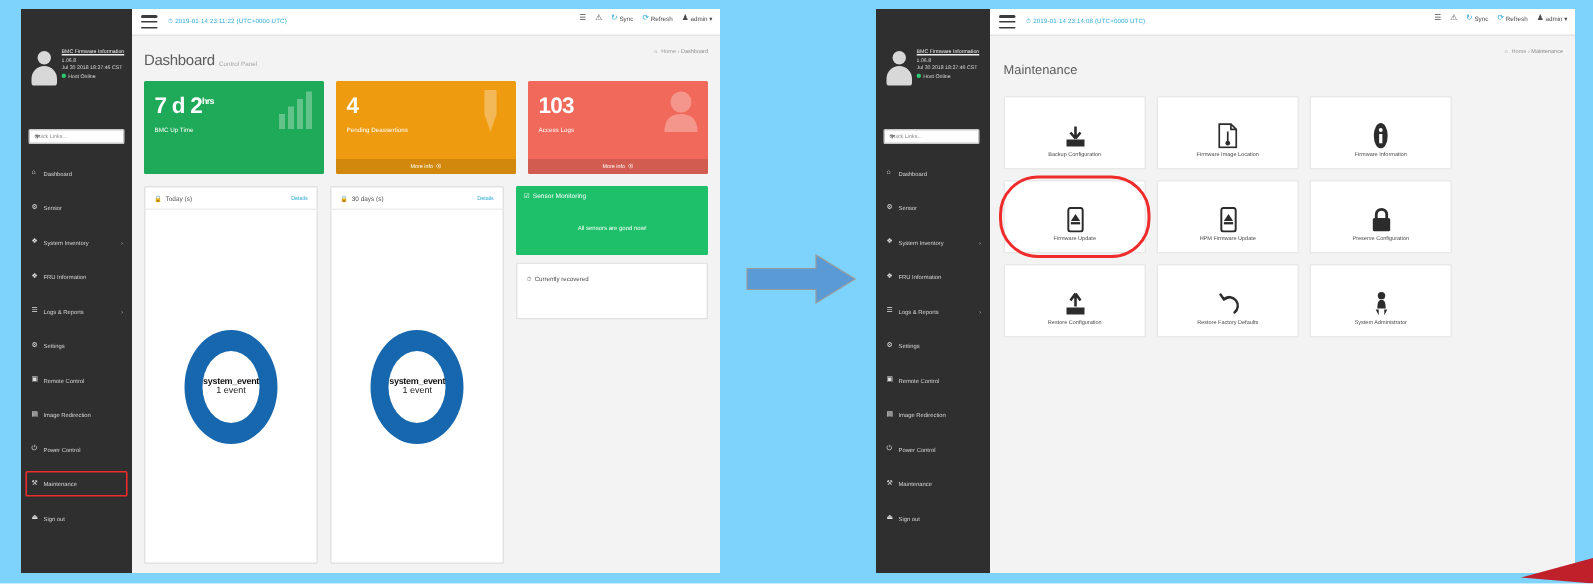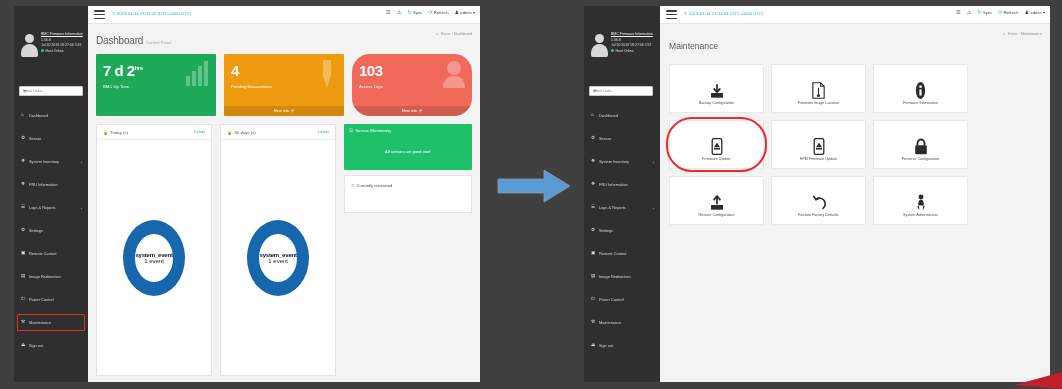--- a/index.html
+++ b/index.html
@@ -1,18 +1,18 @@
 <!DOCTYPE html>
 <html><head>
 <meta charset="utf-8">
 <style>
   * { box-sizing: border-box; margin:0; padding:0; }
   html,body { width:1062px; height:389px; background:#ffffff;
     font-family:"Liberation Sans", sans-serif; overflow:hidden; }
-  .stage { position:relative; width:1062px; height:389px; background:#404040; }
+  .stage { position:relative; width:1062px; height:389px; background:#7dd3fc; }
 
   
   .win { position:absolute; background:#f2f2f2; overflow:hidden; }
   .win.left  { left:14px;  top:6px;  width:466px; height:376px; }
   .win.right { left:584px; top:6px;  width:466px; height:376px; }
 
   .sidebar { position:absolute; left:0; top:0; width:74px; height:100%;
              background:#2f2f2f; color:#cfcfcf; }
   .win.right .sidebar { width:76px; }
 
@@ -75,21 +75,21 @@
             font-weight:400; letter-spacing:-.2px; }
   .psub { position:absolute; left:58px; top:16px; font-size:4.2px; color:#a4a4a4; }
   .crumb { position:absolute; right:8px; top:8px; font-size:3.7px; color:#9a9a9a; white-space:nowrap; }
   .crumb .hm { margin-right:1.5px; }
   .crumb .cur { color:#8c8c8c; }
 
   .cards { position:absolute; left:8px; top:30px; right:8px; height:62px; display:flex; gap:8px; }
   .card { position:relative; flex:1; border-radius:1px; color:#fff; overflow:hidden; }
   .c-green { background:#1faa59; }
   .c-orange { background:#ef9b0f; }
-  .c-red { background:#f0695a;border-radius:18px; }
+  .c-red { background:#f0695a; }
   .cbig { position:absolute; left:7px; top:8px; font-size:15px; font-weight:700; letter-spacing:-.5px; }
   .cbig .sm { font-size:6px; vertical-align:super; font-weight:700; }
   .clbl { position:absolute; left:7px; top:30px; font-size:4.2px; }
   .cmore { position:absolute; left:0; right:0; bottom:0; height:10px; background:rgba(0,0,0,.12);
            font-size:3.6px; display:flex; align-items:center; justify-content:center; gap:2px; }
   .cwm { position:absolute; right:6px; top:6px; opacity:.30; }
 
   .panels { position:absolute; left:8px; top:100px; right:8px; bottom:6px; display:flex; gap:8px; }
   .panel { background:#fff; border:1px solid #e2e2e2; border-radius:1px; position:relative; }
   .p-eq { flex:1; }

